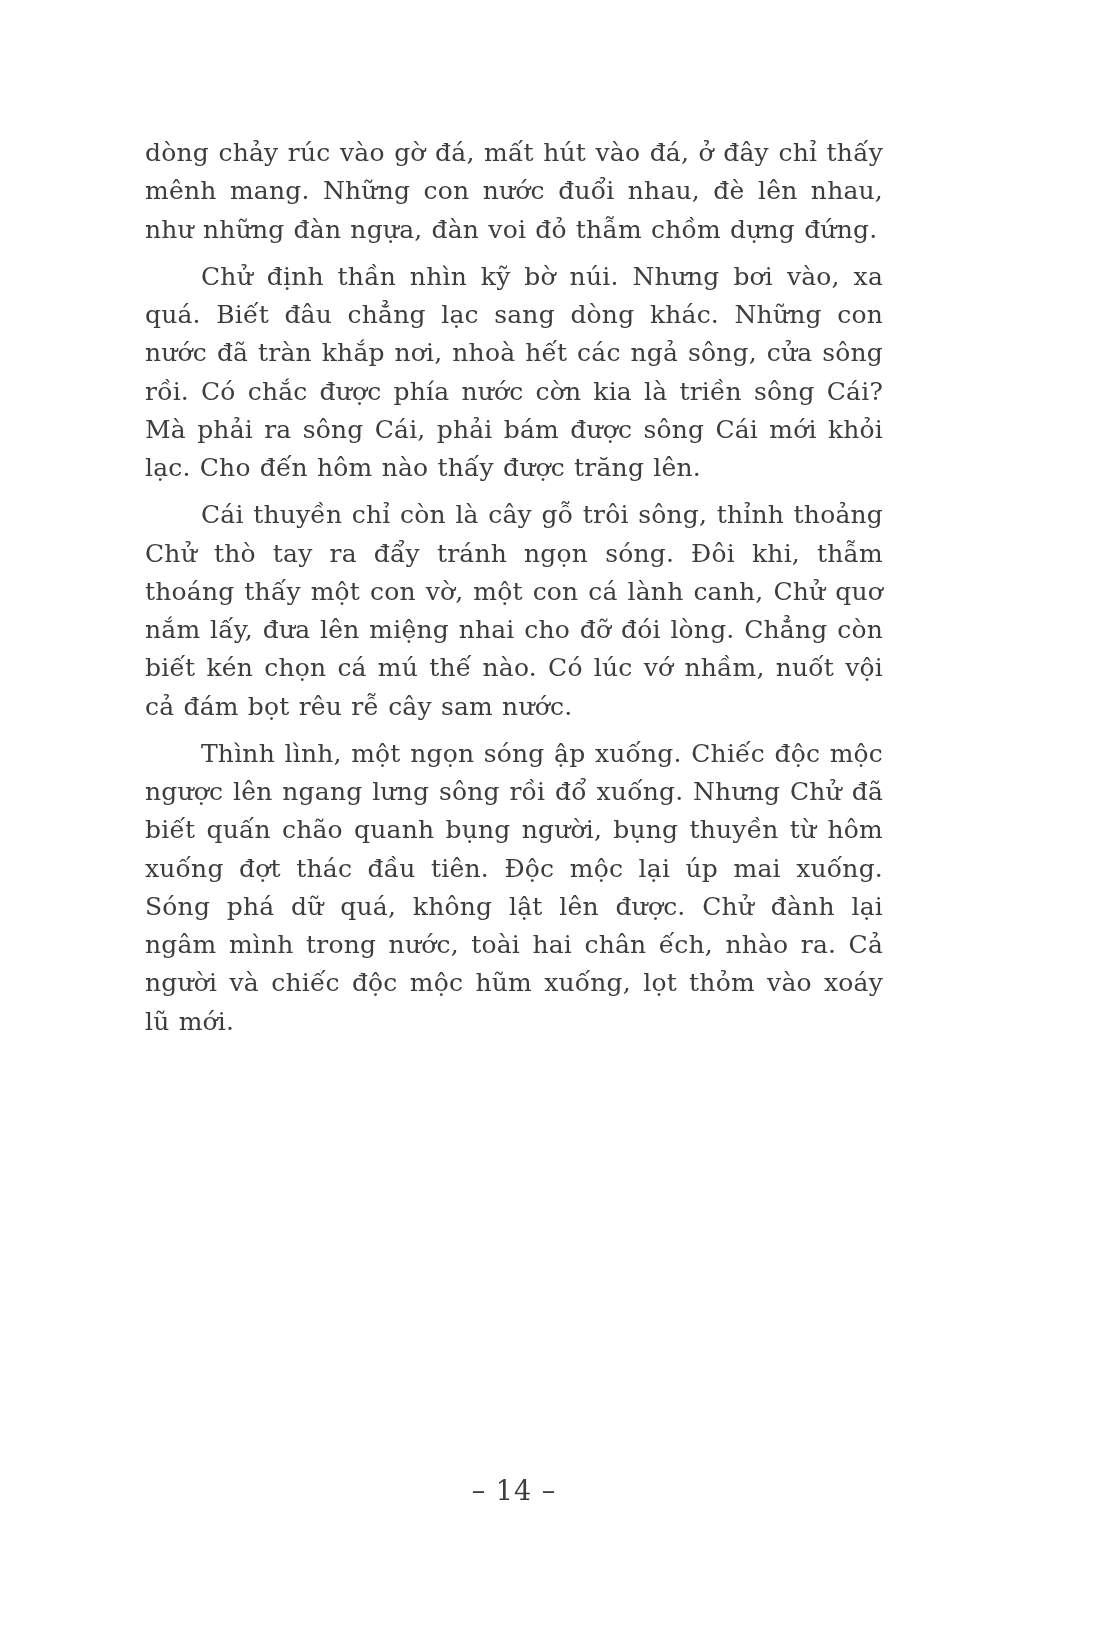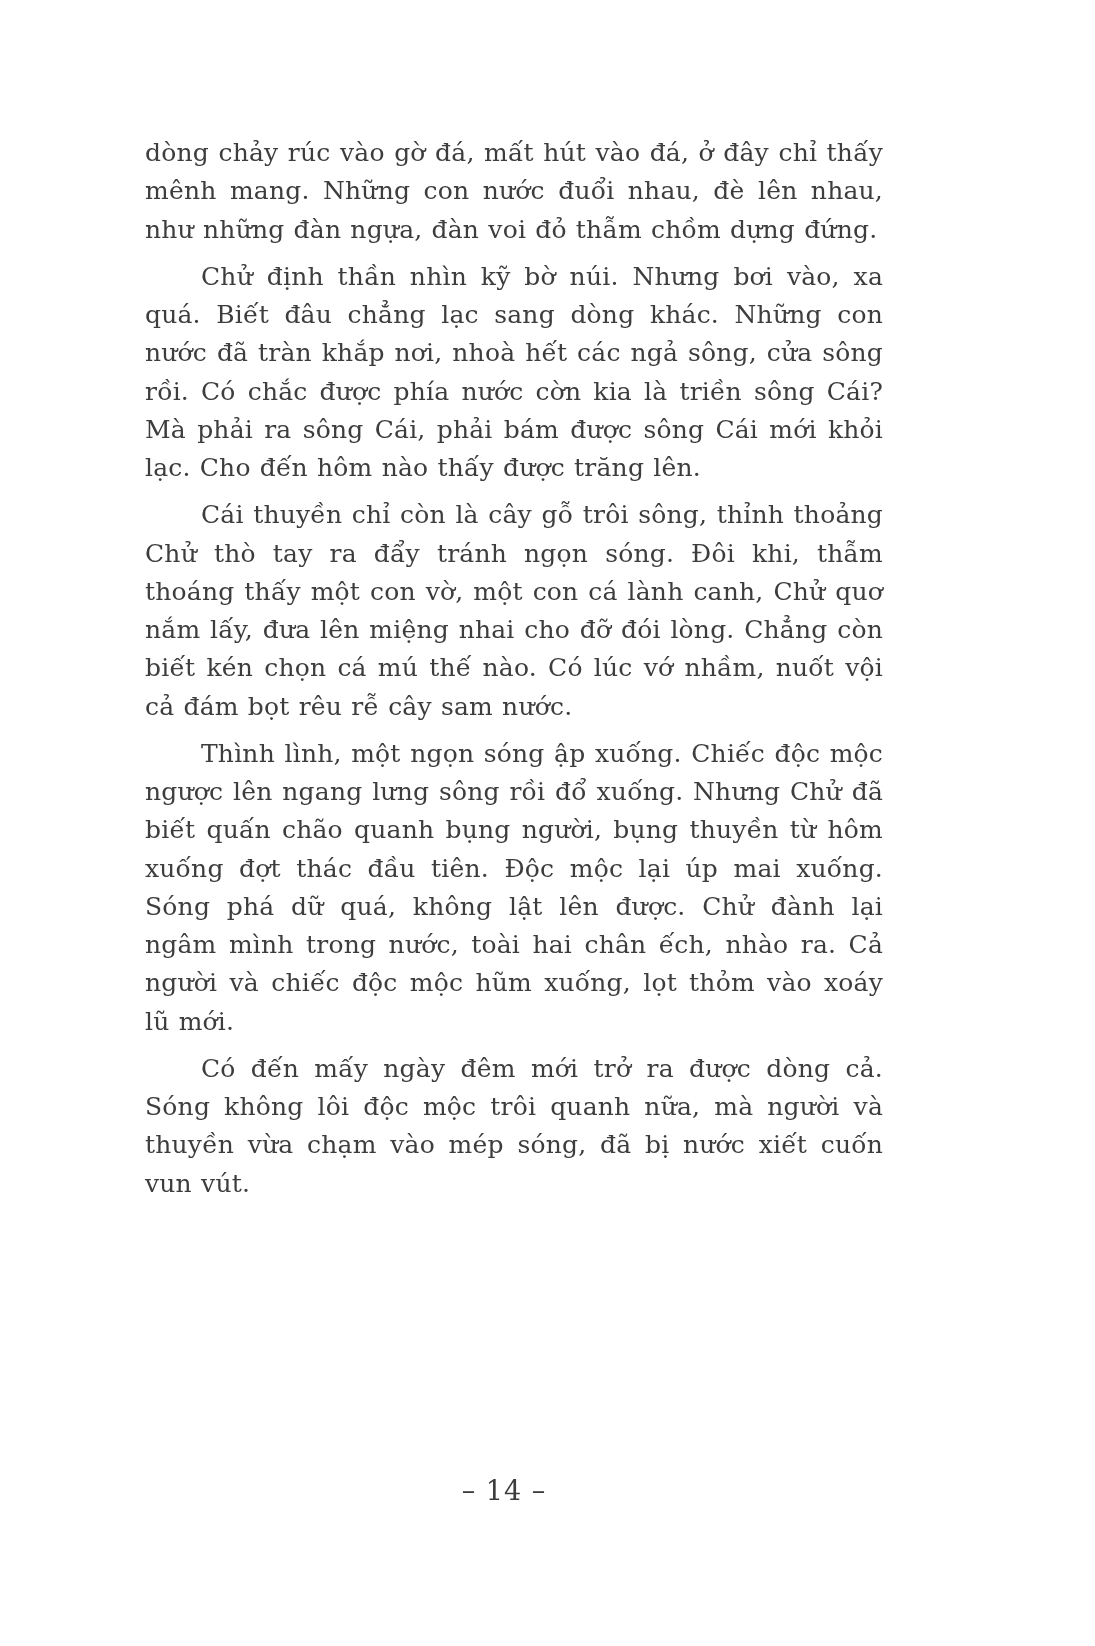--- a/index.html
+++ b/index.html
@@ -32,33 +32,32 @@
     text-align: justify;
     letter-spacing: 0.2px;
     word-spacing: 1px;
   }
   .text-block p.indent {
     text-indent: 56px;
   }
   .page-number {
     position: absolute;
     bottom: 140px;
-    left: 135px;
+    left: 145px;
     width: 738px;
     text-align: center;
     font-size: 27px;
     letter-spacing: 1px;
     color: #3d3d3d;
   }
 </style>
 </head>
 <body>
 
 <div class="book-page">
   <div class="text-block">
     <p>dòng chảy rúc vào gờ đá, mất hút vào đá, ở đây chỉ thấy mênh mang. Những con nước đuổi nhau, đè lên nhau, như những đàn ngựa, đàn voi đỏ thẫm chồm dựng đứng.</p>
     <p class="indent">Chử định thần nhìn kỹ bờ núi. Nhưng bơi vào, xa quá. Biết đâu chẳng lạc sang dòng khác. Những con nước đã tràn khắp nơi, nhoà hết các ngả sông, cửa sông rồi. Có chắc được phía nước cờn kia là triền sông Cái? Mà phải ra sông Cái, phải bám được sông Cái mới khỏi lạc. Cho đến hôm nào thấy được trăng lên.</p>
     <p class="indent">Cái thuyền chỉ còn là cây gỗ trôi sông, thỉnh thoảng Chử thò tay ra đẩy tránh ngọn sóng. Đôi khi, thẫm thoáng thấy một con vờ, một con cá lành canh, Chử quơ nắm lấy, đưa lên miệng nhai cho đỡ đói lòng. Chẳng còn biết kén chọn cá mú thế nào. Có lúc vớ nhầm, nuốt vội cả đám bọt rêu rễ cây sam nước.</p>
     <p class="indent">Thình lình, một ngọn sóng ập xuống. Chiếc độc mộc ngược lên ngang lưng sông rồi đổ xuống. Nhưng Chử đã biết quấn chão quanh bụng người, bụng thuyền từ hôm xuống đợt thác đầu tiên. Độc mộc lại úp mai xuống. Sóng phá dữ quá, không lật lên được. Chử đành lại ngâm mình trong nước, toài hai chân ếch, nhào ra. Cả người và chiếc độc mộc hũm xuống, lọt thỏm vào xoáy lũ mới.</p>
-    <p class="indent">Có đến mấy ngày đêm mới trở ra được dòng cả. Sóng không lôi độc mộc trôi quanh nữa, mà người và thuyền vừa chạm vào mép sóng, đã bị nước xiết cuốn vun vút.</p>
   </div>
   <div class="page-number">– 14 –</div>
 </div>
 
 </body></html>

